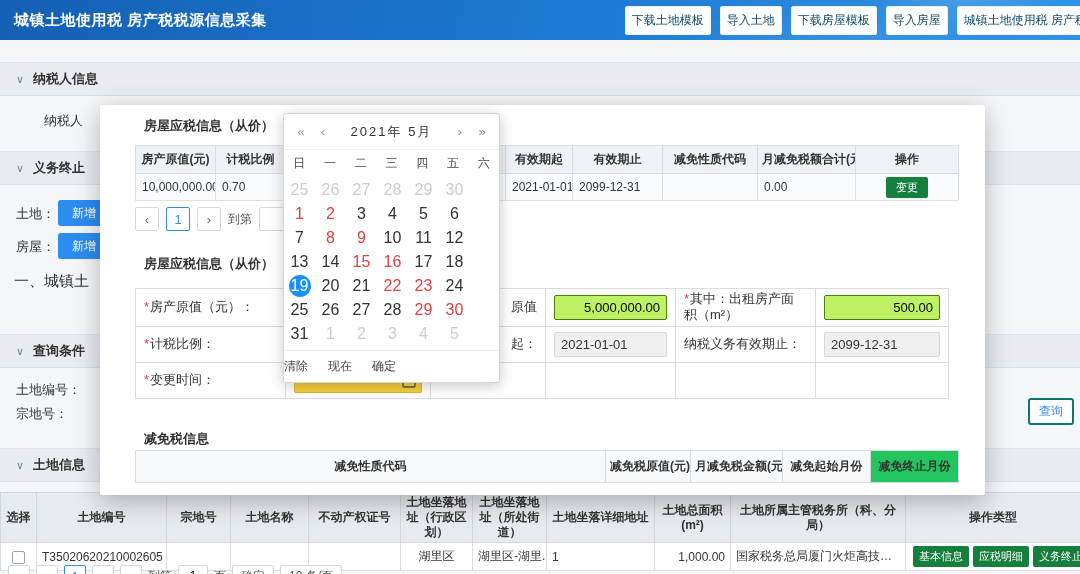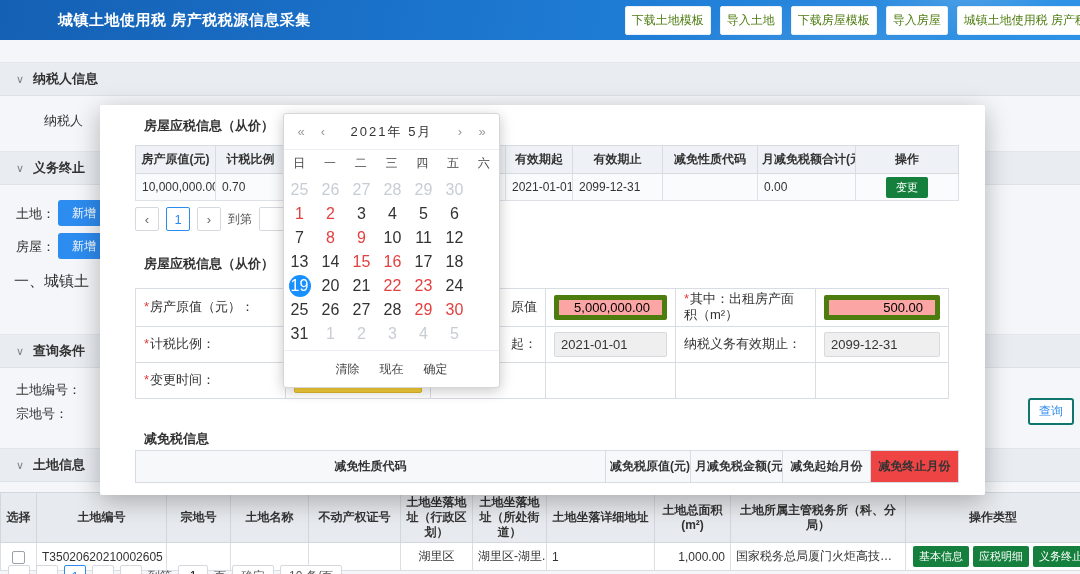--- a/index.html
+++ b/index.html
@@ -8,23 +8,23 @@
   #app { position:relative; width:1080px; height:574px; background:#f4f6f9; overflow:hidden; font-size:12px; color:#333; }
 
   
   .header { position:absolute; top:0; left:0; width:1080px; height:40px;
     background:linear-gradient(100deg,#1460b4 0%,#1e7bd4 55%,#2e93e6 100%);
     display:flex; align-items:center; justify-content:space-between; padding:0 14px; z-index:5; }
   .header::after { content:""; position:absolute; right:0; top:0; width:640px; height:40px;
     background:radial-gradient(140px 70px at 82% -30%, rgba(255,255,255,.18), transparent 70%),
                radial-gradient(260px 90px at 62% 140%, rgba(255,255,255,.10), transparent 70%);
     pointer-events:none; }
-  .header-title { color:#fff; font-size:15px; font-weight:bold; letter-spacing:.5px; white-space:nowrap; z-index:2;margin-left:44px;}
+  .header-title { color:#fff; font-size:15px; font-weight:bold; letter-spacing:.5px; white-space:nowrap; z-index:2;}
   .header-buttons { display:flex; gap:9px; margin-right:-52px; z-index:2; }
-  .hbtn { background:#fff; color:#4d7c0f; border:1px solid #e8f0fa; padding:5px 6px; font-size:12px;
+  .hbtn { background:#fff; color:#0c4a6e; border:1px solid #e8f0fa; padding:5px 6px; font-size:12px;
     border-radius:2px; white-space:nowrap; cursor:pointer; font-family:inherit; }
 
   
   .secbar { position:absolute; left:0; width:1080px; height:34px; background:#e9edf2; border-top:1px solid #e2e6ec;
     border-bottom:1px solid #dde2e8; display:flex; align-items:center; padding:0 16px; gap:9px;
     font-weight:bold; font-size:13px; color:#333; cursor:pointer; }
   .chev { color:#7a828c; font-size:11px; font-weight:normal; }
   .bg-label { position:absolute; font-size:13px; color:#333; white-space:nowrap; }
   .heading1 { position:absolute; font-size:15px; font-weight:normal; color:#2b2b2b; white-space:nowrap; }
   .blue-btn { position:absolute; background:#2d8cf0; color:#fff; border:none; border-radius:3px;
@@ -70,22 +70,22 @@
     height:28px; padding:2px 4px; text-align:center; white-space:nowrap; overflow:hidden; }
   .mtable td { border:1px solid #dde1e6; font-size:12px; color:#333; height:27px; padding:2px 6px;
     background:#fafbfd; white-space:nowrap; overflow:hidden; }
   .modal-pager { position:absolute; left:35px; top:102px; display:flex; gap:7px; align-items:center; color:#555; }
   .ftable { position:absolute; left:35px; top:183px; border-collapse:collapse; table-layout:fixed; }
   .ftable td { border:1px solid #d8dde3; height:36px; padding:2px 8px; background:#fff; font-size:13px;
     color:#333; overflow:hidden; }
   .ftable td.lbl { line-height:1.25; }
   .ftable td.ra { text-align:right; }
   .req-star { color:#e23c3c; margin-right:1px; }
-  .inp { width:100%; height:25px; border:5px solid #4d7c0f; border-radius:2px; padding:0 12px;
-    font-size:13px; font-family:inherit; background:#fca5a5; }
+  .inp { width:100%; height:25px; border:1px solid #4d7c0f; border-radius:2px; padding:0 6px;
+    font-size:13px; font-family:inherit; background:#bef264; }
   .inp.num { text-align:right; }
   .ro { width:100%; height:25px; line-height:23px; border:1px solid #d6dade; border-radius:2px;
     background:#efefef; color:#333; padding:0 6px; font-size:13px; }
   .date-input { position:relative; width:128px; height:25px; background:#f6cf39; border:1px solid #dfb52a;
     border-radius:2px; cursor:pointer; }
   .cal-icon { position:absolute; right:5px; top:5px; }
 
   
   .calendar { position:absolute; left:283px; top:113px; width:217px; background:#fff;
     border:1px solid #d6d6d6; border-radius:3px; box-shadow:0 3px 14px rgba(0,0,0,.22); z-index:20; }
@@ -96,21 +96,21 @@
   .cal-weekdays { display:flex; height:26px; align-items:center; }
   .wd { width:31px; text-align:center; font-size:12px; color:#444; }
   .cal-grid { display:flex; flex-wrap:wrap; padding:2px 0 4px; }
   .day { position:relative; width:31px; height:24px; display:flex; align-items:center; justify-content:center;
     font-size:16px; color:#333; cursor:pointer; z-index:0; }
   .day.red { color:#e34040; }
   .day.muted { color:#c8ccd4; }
   .day.selected { color:#fff; }
   .day.selected::before { content:""; position:absolute; top:50%; left:50%; transform:translate(-50%,-50%);
     width:22px; height:22px; background:#1890ff; border-radius:50%; z-index:-1; }
-  .cal-footer { display:flex; justify-content:center; gap:20px; align-items:center; height:37px;
+  .cal-footer { display:flex; gap:20px; align-items:center; height:32px;
     border-top:1px solid #ebeef2; }
   .cal-link { font-size:12px; color:#444; cursor:pointer; }
 </style>
 </head>
 <body>
 
 <div id="app">
 
   <div class="header">
     <div class="header-title">城镇土地使用税 房产税税源信息采集</div>
@@ -330,21 +330,21 @@
           <col style="width:88px">
           <col style="width:88px">
       </colgroup>
       <thead>
         <tr>
 
         <th style="height:32px;background:#f7f8fa">减免性质代码</th>
             <th style="height:32px;background:#f7f8fa">减免税原值(元)</th>
             <th style="height:32px;background:#f7f8fa">月减免税金额(元)</th>
             <th style="height:32px;background:#f7f8fa">减免起始月份</th>
-            <th style="height:32px;background:#ef4444">减免终止月份</th>
+            <th style="height:32px;background:#22c55e">减免终止月份</th>
           </tr>
       </thead>
     </table>
   </div>
 
   <div class="calendar">
     <div class="cal-header">
       <span class="cal-nav">«</span>
       <span class="cal-nav">‹</span>
       <span class="cal-title">2021年 5月</span>

